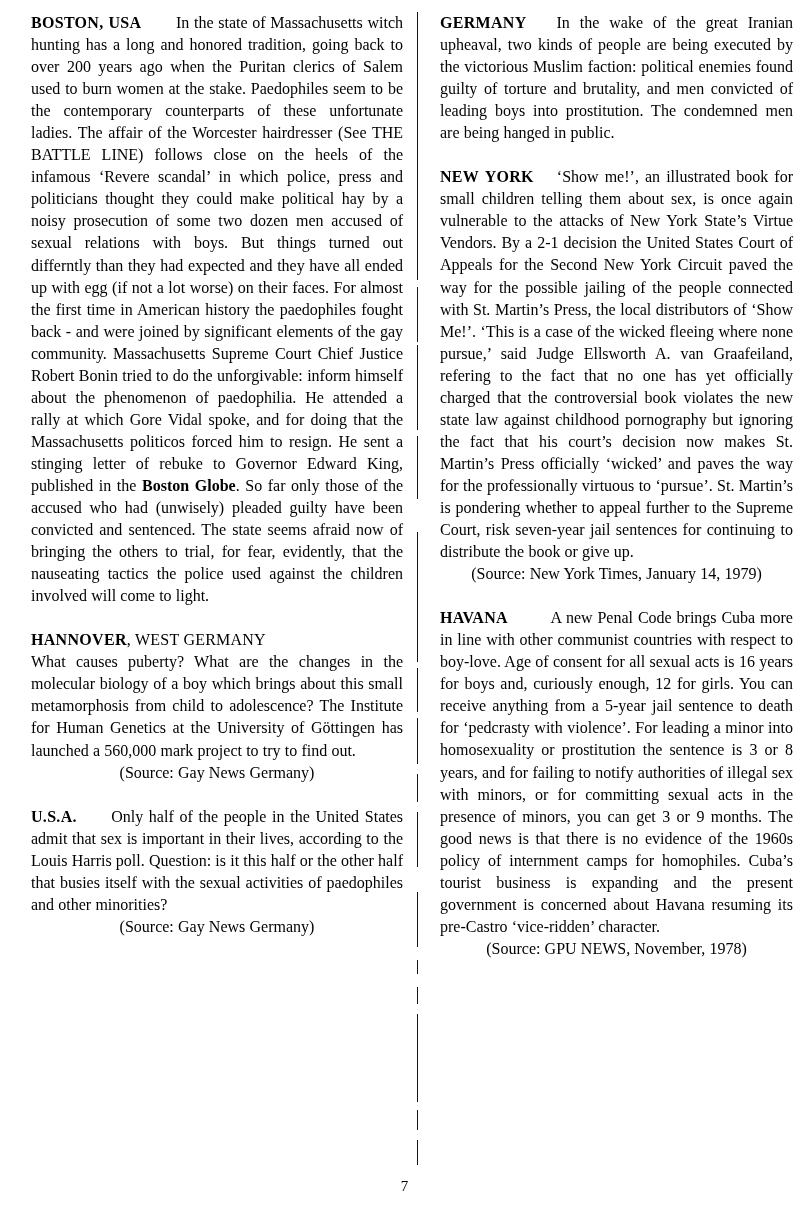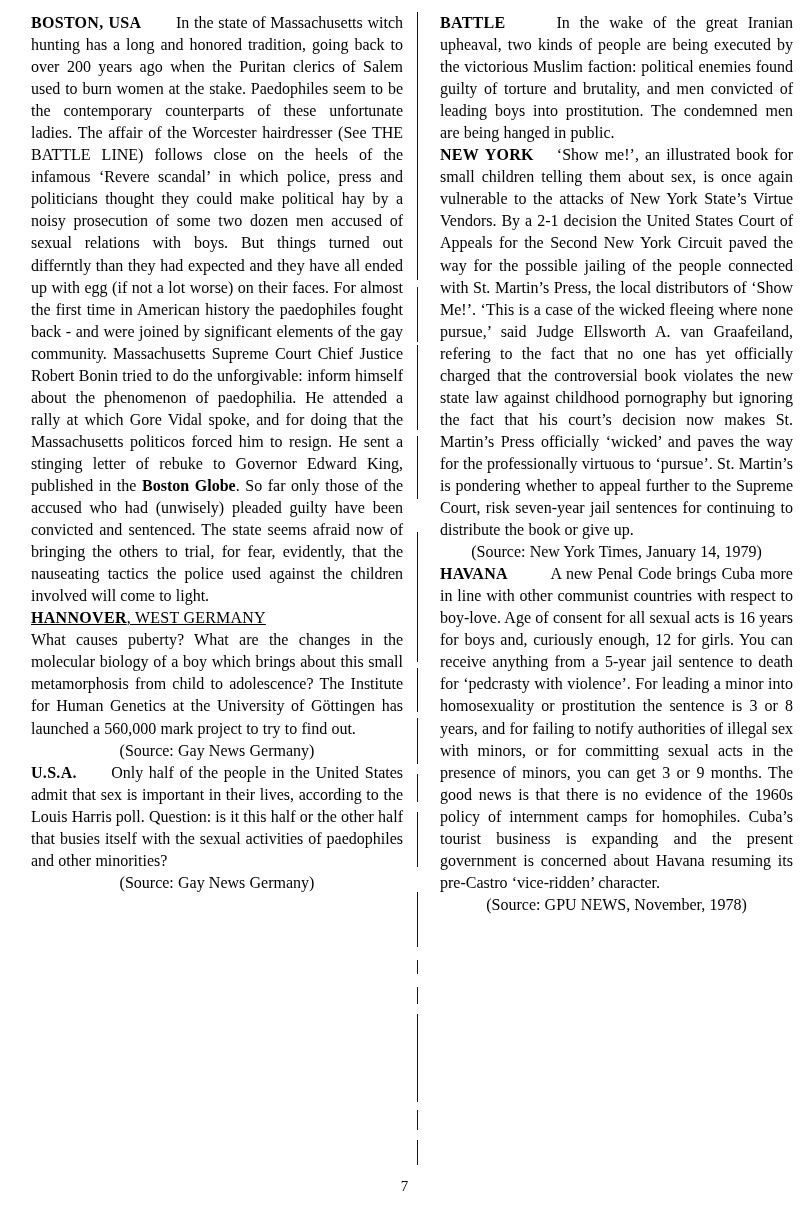--- a/index.html
+++ b/index.html
@@ -41,20 +41,21 @@
   .column.right {
     left: 440px;
     width: 353px;
   }
 
   .article {
     margin: 0;
     text-indent: 0;
   }
   .article + .article {
+    margin-top: 22px;
   }
 
   .dateline {
     font-weight: bold;
     letter-spacing: 0.3px;
   }
   .dateline-plain {
     font-weight: normal;
     letter-spacing: 0.2px;
   }
@@ -64,21 +65,20 @@
   }
   .bold-inline {
     font-weight: bold;
   }
 
   
   .headline-block {
     display: block;
     text-align: left;
     margin: 0;
-    text-decoration: underline;
   }
 
   .source-line {
     display: block;
     text-align: center;
   }
 
   
   #divider {
     position: absolute;
@@ -140,21 +140,21 @@
     <p class="article"><span class="dateline">BOSTON, USA</span><span class="gap">	  </span><span>In the state of Massachusetts witch hunting has a long and honored tradition, going back to over 200 years ago when the Puritan clerics of Salem used to burn women at the stake. Paedophiles seem to be the contemporary counterparts of these unfortunate ladies. The affair of the Worcester hairdresser (See THE BATTLE LINE) follows close on the heels of the infamous ‘Revere scandal’ in which police, press and politicians thought they could make political hay by a noisy prosecution of some two dozen men accused of sexual relations with boys. But things turned out differntly than they had expected and they have all ended up with egg (if not a lot worse) on their faces. For almost the first time in American history the paedophiles fought back - and were joined by significant elements of the gay community. Massachusetts Supreme Court Chief Justice Robert Bonin tried to do the unforgivable: inform himself about the phenomenon of paedophilia. He attended a rally at which Gore Vidal spoke, and for doing that the Massachusetts politicos forced him to resign. He sent a stinging letter of rebuke to Governor Edward King, published in the </span><span class="bold-inline">Boston Globe</span><span>. So far only those of the accused who had (unwisely) pleaded guilty have been convicted and sentenced. The state seems afraid now of bringing the others to trial, for fear, evidently, that the nauseating tactics the police used against the children involved will come to light.</span></p>
 
     <p class="article"><span class="headline-block"><span class="dateline">HANNOVER</span><span class="dateline-plain">, WEST GERMANY</span></span><span>What causes puberty? What are the changes in the molecular biology of a boy which brings about this small metamorphosis from child to adolescence? The Institute for Human Genetics at the University of Göttingen has launched a 560,000 mark project to try to find out.</span><span class="source-line">(Source: Gay News Germany)</span></p>
 
     <p class="article"><span class="dateline">U.S.A.</span><span class="gap">	  </span><span>Only half of the people in the United States admit that sex is important in their lives, according to the Louis Harris poll. Question: is it this half or the other half that busies itself with the sexual activities of paedophiles and other minorities?</span><span class="source-line">(Source: Gay News Germany)</span></p>
 
   </div>
 
   <div class="column right">
 
-    <p class="article"><span class="dateline">BATTLE</span><span class="gap">	 </span><span>In the wake of the great Iranian upheaval, two kinds of people are being executed by the victorious Muslim faction: political enemies found guilty of torture and brutality, and men convicted of leading boys into prostitution. The condemned men are being hanged in public.</span></p>
+    <p class="article"><span class="dateline">GERMANY</span><span class="gap">	 </span><span>In the wake of the great Iranian upheaval, two kinds of people are being executed by the victorious Muslim faction: political enemies found guilty of torture and brutality, and men convicted of leading boys into prostitution. The condemned men are being hanged in public.</span></p>
 
     <p class="article"><span class="dateline">NEW YORK</span><span class="gap">	  </span><span>‘Show me!’, an illustrated book for small children telling them about sex, is once again vulnerable to the attacks of New York State’s Virtue Vendors. By a 2-1 decision the United States Court of Appeals for the Second New York Circuit paved the way for the possible jailing of the people connected with St. Martin’s Press, the local distributors of ‘Show Me!’. ‘This is a case of the wicked fleeing where none pursue,’ said Judge Ellsworth A. van Graafeiland, refering to the fact that no one has yet officially charged that the controversial book violates the new state law against childhood pornography but ignoring the fact that his court’s decision now makes St. Martin’s Press officially ‘wicked’ and paves the way for the professionally virtuous to ‘pursue’. St. Martin’s is pondering whether to appeal further to the Supreme Court, risk seven-year jail sentences for continuing to distribute the book or give up.</span><span class="source-line">(Source: New York Times, January 14, 1979)</span></p>
 
     <p class="article"><span class="dateline">HAVANA</span><span class="gap">	  </span><span>A new Penal Code brings Cuba more in line with other communist countries with respect to boy-love. Age of consent for all sexual acts is 16 years for boys and, curiously enough, 12 for girls. You can receive anything from a 5-year jail sentence to death for ‘pedcrasty with violence’. For leading a minor into homosexuality or prostitution the sentence is 3 or 8 years, and for failing to notify authorities of illegal sex with minors, or for committing sexual acts in the presence of minors, you can get 3 or 9 months. The good news is that there is no evidence of the 1960s policy of internment camps for homophiles. Cuba’s tourist business is expanding and the present government is concerned about Havana resuming its pre-Castro ‘vice-ridden’ character.</span><span class="source-line">(Source: GPU NEWS, November, 1978)</span></p>
 
   </div>
 
   <div id="divider"></div>
 
   <div id="page-number">7</div>

